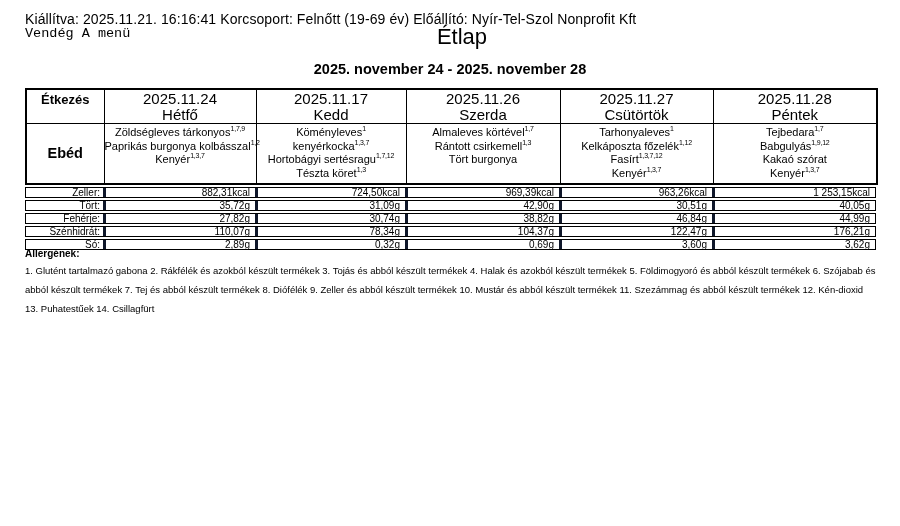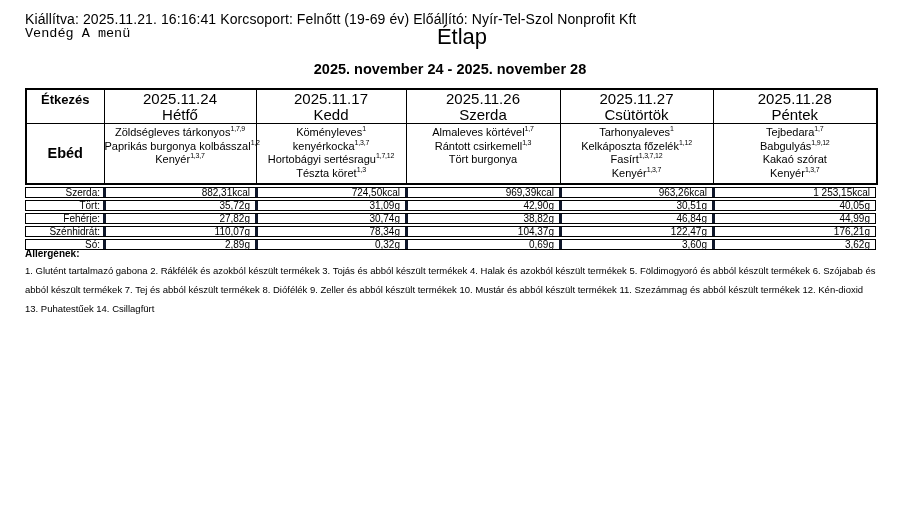--- a/index.html
+++ b/index.html
@@ -114,21 +114,21 @@
               <div class="menu-item">Tejbedara<sup class="allergen-sup">1,7</sup></div>
               <div class="menu-item">Babgulyás<sup class="allergen-sup">1,9,12</sup></div>
               <div class="menu-item">Kakaó szórat</div>
               <div class="menu-item">Kenyér<sup class="allergen-sup">1,3,7</sup></div>
             </td>
           </tr>
     </tbody>
       </table>
     <div id="nutrition-rows">
         <div class="nut-row">
-          <div class="nut-cell">Szerda:</div>
+          <div class="nut-cell">Zeller:</div>
           <div class="nut-cell">882,31kcal</div>
           <div class="nut-cell">724,50kcal</div>
           <div class="nut-cell">969,39kcal</div>
           <div class="nut-cell">963,26kcal</div>
           <div class="nut-cell">1 253,15kcal</div>
         </div>
         <div class="nut-row">
           <div class="nut-cell">Tört:</div>
           <div class="nut-cell">35,72g</div>
           <div class="nut-cell">31,09g</div>

